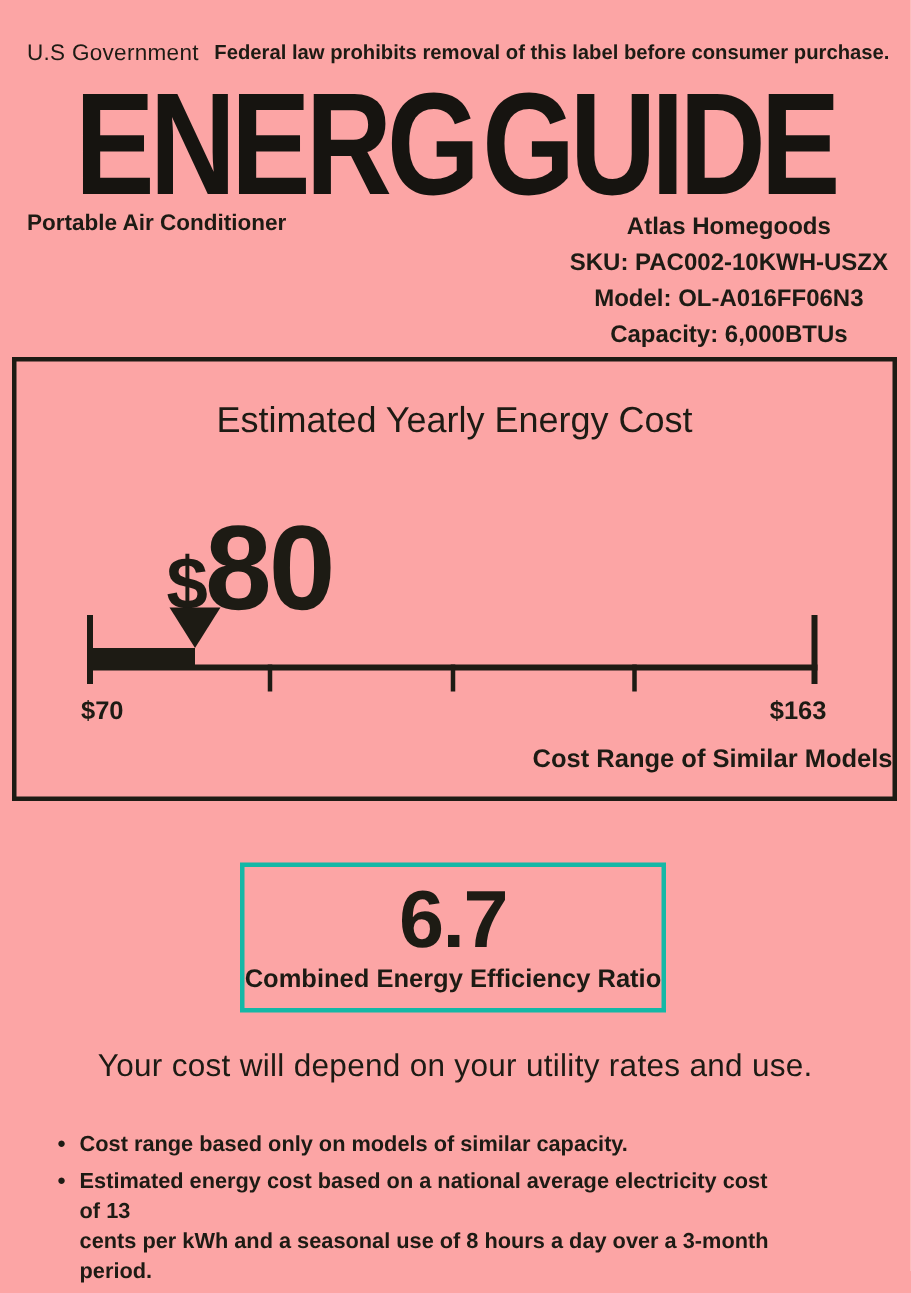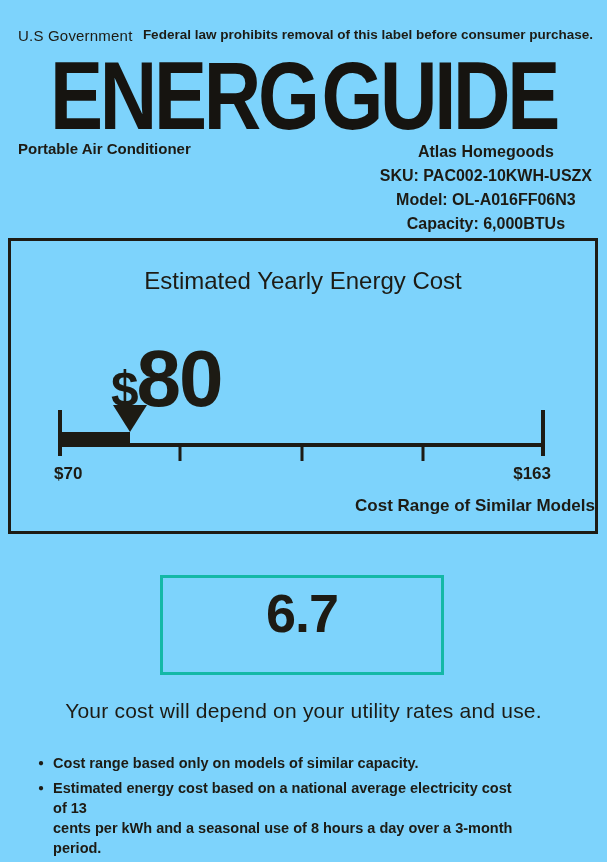--- a/index.html
+++ b/index.html
@@ -3,21 +3,21 @@
 <meta charset="utf-8">
 <style>
   * { margin:0; padding:0; box-sizing:border-box; }
   html,body { width:607px; height:862px; }
   body {
     font-family:"Liberation Sans", sans-serif;
     background:#fff;
   }
   .label {
     position:relative; width:607px; height:862px;
-    background:#7dd3fc; color:#1d1b14; overflow:hidden;
+    background:#fca5a5; color:#1d1b14; overflow:hidden;
   }
 
   
   .gov-row {
     position:absolute; top:27px; left:18px; right:14px;
     display:flex; justify-content:space-between; align-items:flex-start;
   }
   .gov-left { font-size:15px; font-weight:400; letter-spacing:.2px; }
   .gov-right { font-size:13.5px; font-weight:700; }
 
@@ -132,20 +132,21 @@
       <div class="marker" style="left: 14.7059%;"></div>
       <span class="range-label min">$70</span>
       <span class="range-label max">$163</span>
     </div>
 
     <div class="cost-caption">Cost Range of Similar Models</div>
   </div>
 
   <div class="ceer-box">
     <div class="ceer-value">6.7</div>
+    <div class="ceer-label">Combined Energy Efficiency Ratio</div>
   </div>
 
   <div class="sentence">Your cost will depend on your utility rates and use.</div>
 
   <ul class="bullets">
     <li class="bullet-item">
       <span class="bullet-dot">●</span>
       <span class="bullet-text">Cost range based only on models of similar capacity.</span>
     </li>
     <li class="bullet-item">

